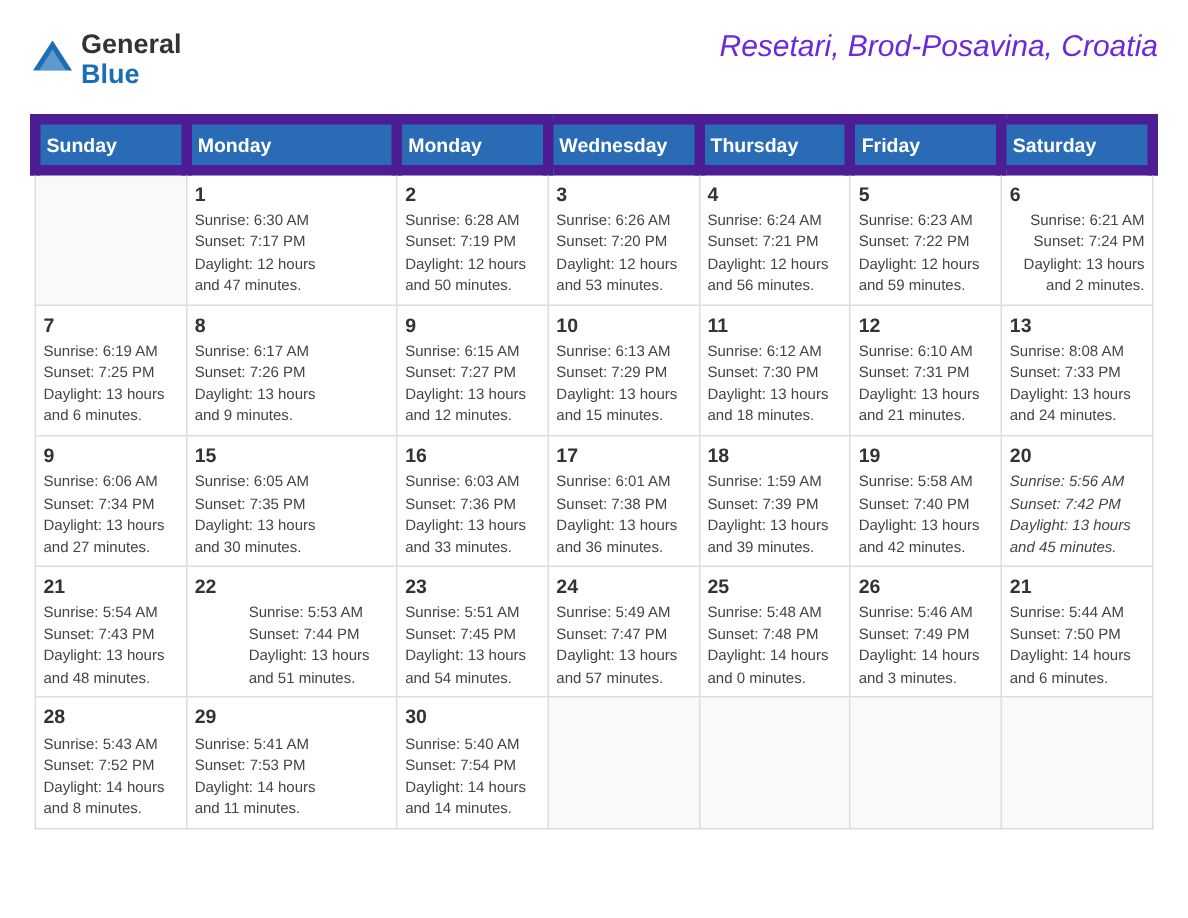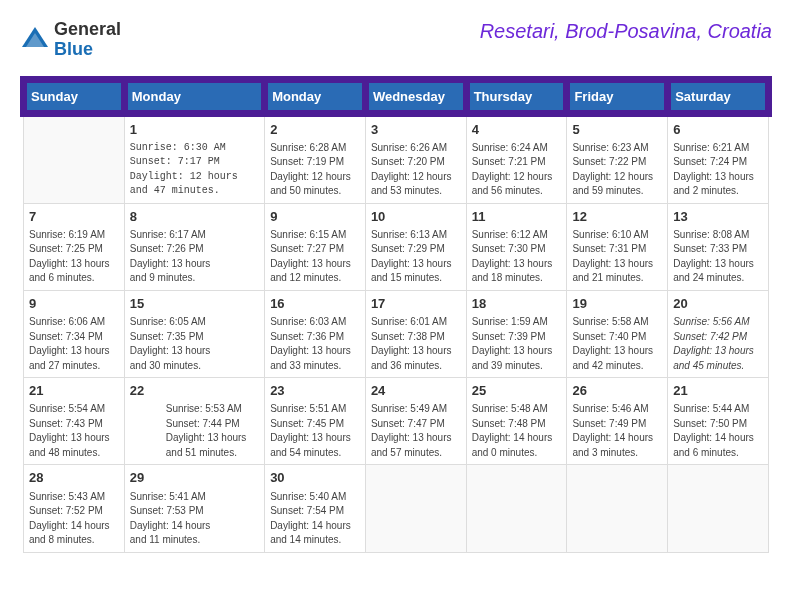--- a/index.html
+++ b/index.html
@@ -126,21 +126,21 @@
         <th>Thursday</th>
         <th>Friday</th>
         <th>Saturday</th>
       </tr>
   </thead>
   <tbody id="calendar-body">
   <tr>
         <td class="empty-cell"></td>
         <td>
           <span class="day-number">1</span>
-          <div class="day-info" style="white-space: pre-line; font-family: Liberation Mono, monospace;">Sunrise: 6:30 AM
+          <div class="day-info" style="white-space: pre-line;">Sunrise: 6:30 AM
 Sunset: 7:17 PM
 Daylight: 12 hours
 and 47 minutes.</div>
         </td>
         <td>
           <span class="day-number">2</span>
           <div class="day-info" style="white-space: pre-line;">Sunrise: 6:28 AM
 Sunset: 7:19 PM
 Daylight: 12 hours
 and 50 minutes.</div>
@@ -161,21 +161,21 @@
         </td>
         <td>
           <span class="day-number">5</span>
           <div class="day-info" style="white-space: pre-line;">Sunrise: 6:23 AM
 Sunset: 7:22 PM
 Daylight: 12 hours
 and 59 minutes.</div>
         </td>
         <td>
           <span class="day-number">6</span>
-          <div class="day-info" style="white-space: pre-line;">Sunrise: 6:21 AM
+          <div class="day-info" style="white-space: pre-line; text-align: right;">Sunrise: 6:21 AM
 Sunset: 7:24 PM
 Daylight: 13 hours
 and 2 minutes.</div>
         </td>
       </tr>
       <tr>
         <td>
           <span class="day-number">7</span>
           <div class="day-info" style="white-space: pre-line;">Sunrise: 6:19 AM
 Sunset: 7:25 PM

